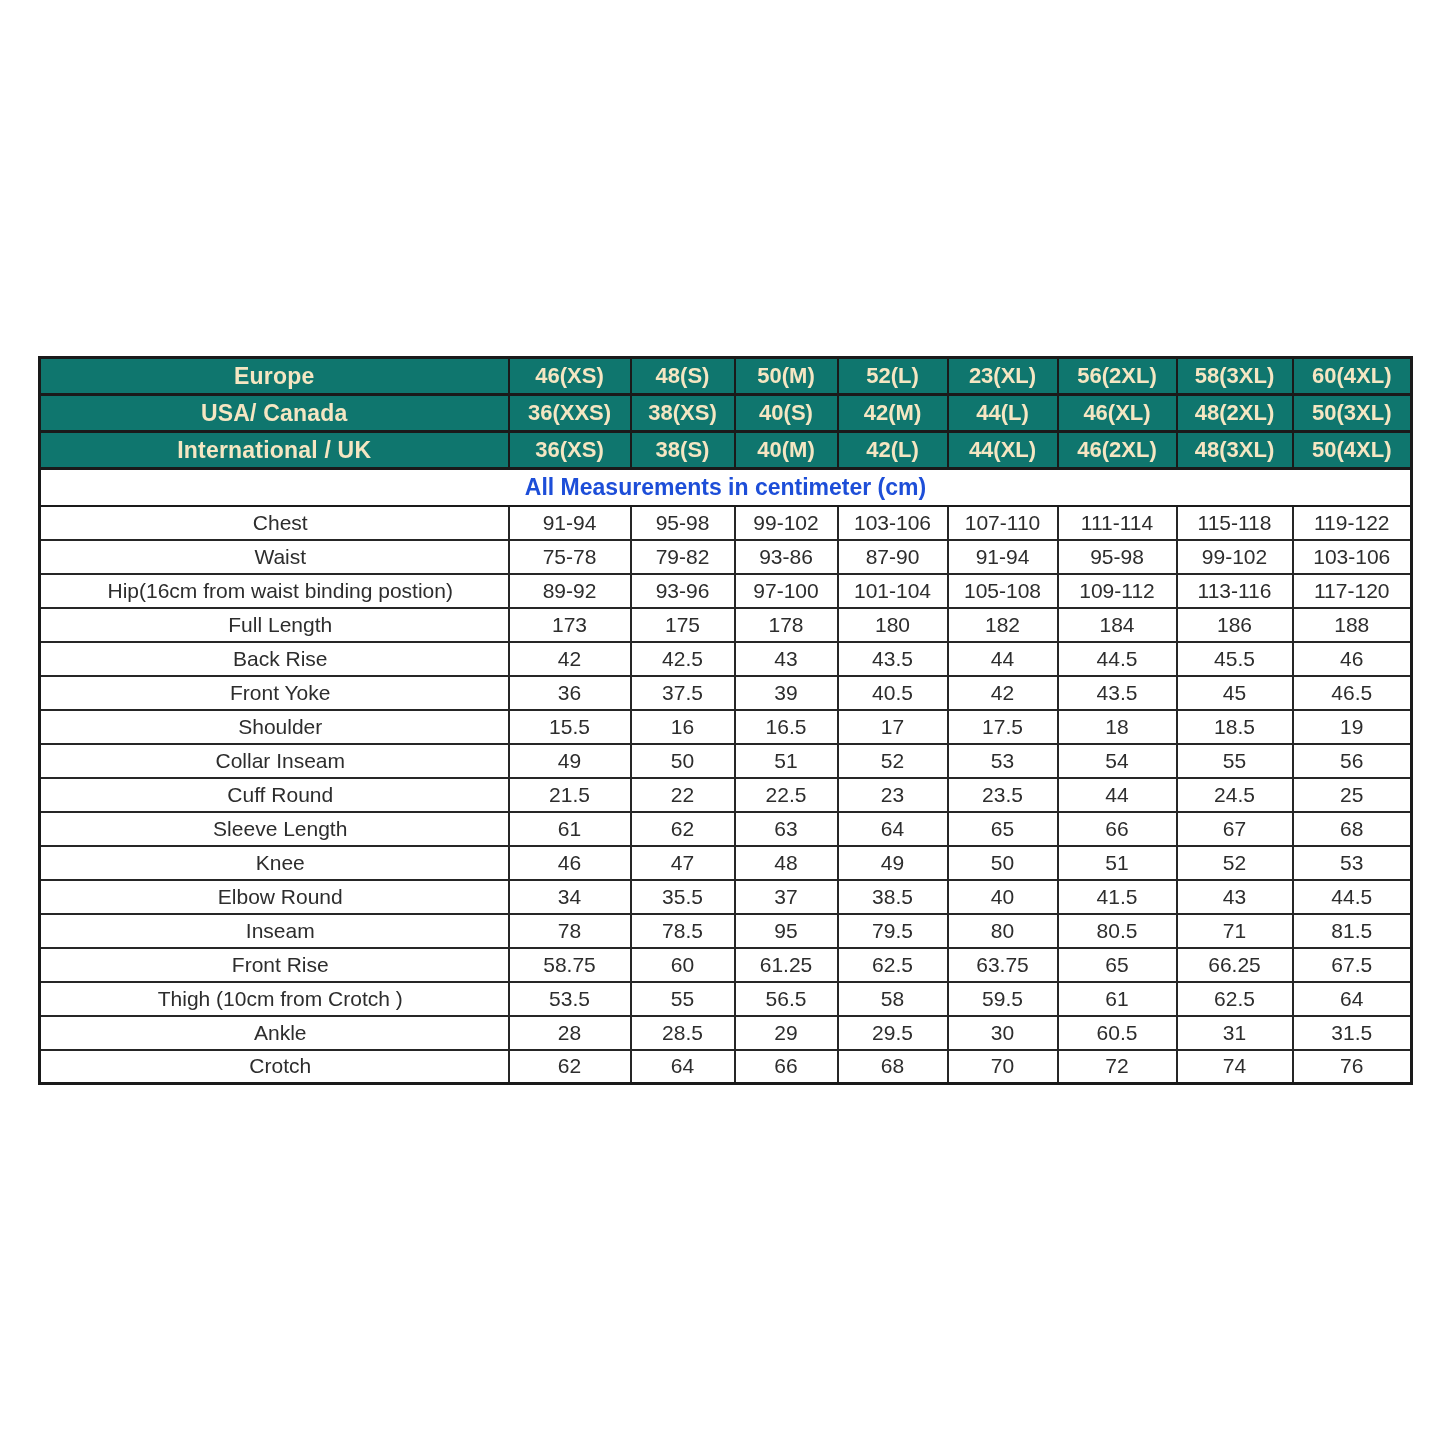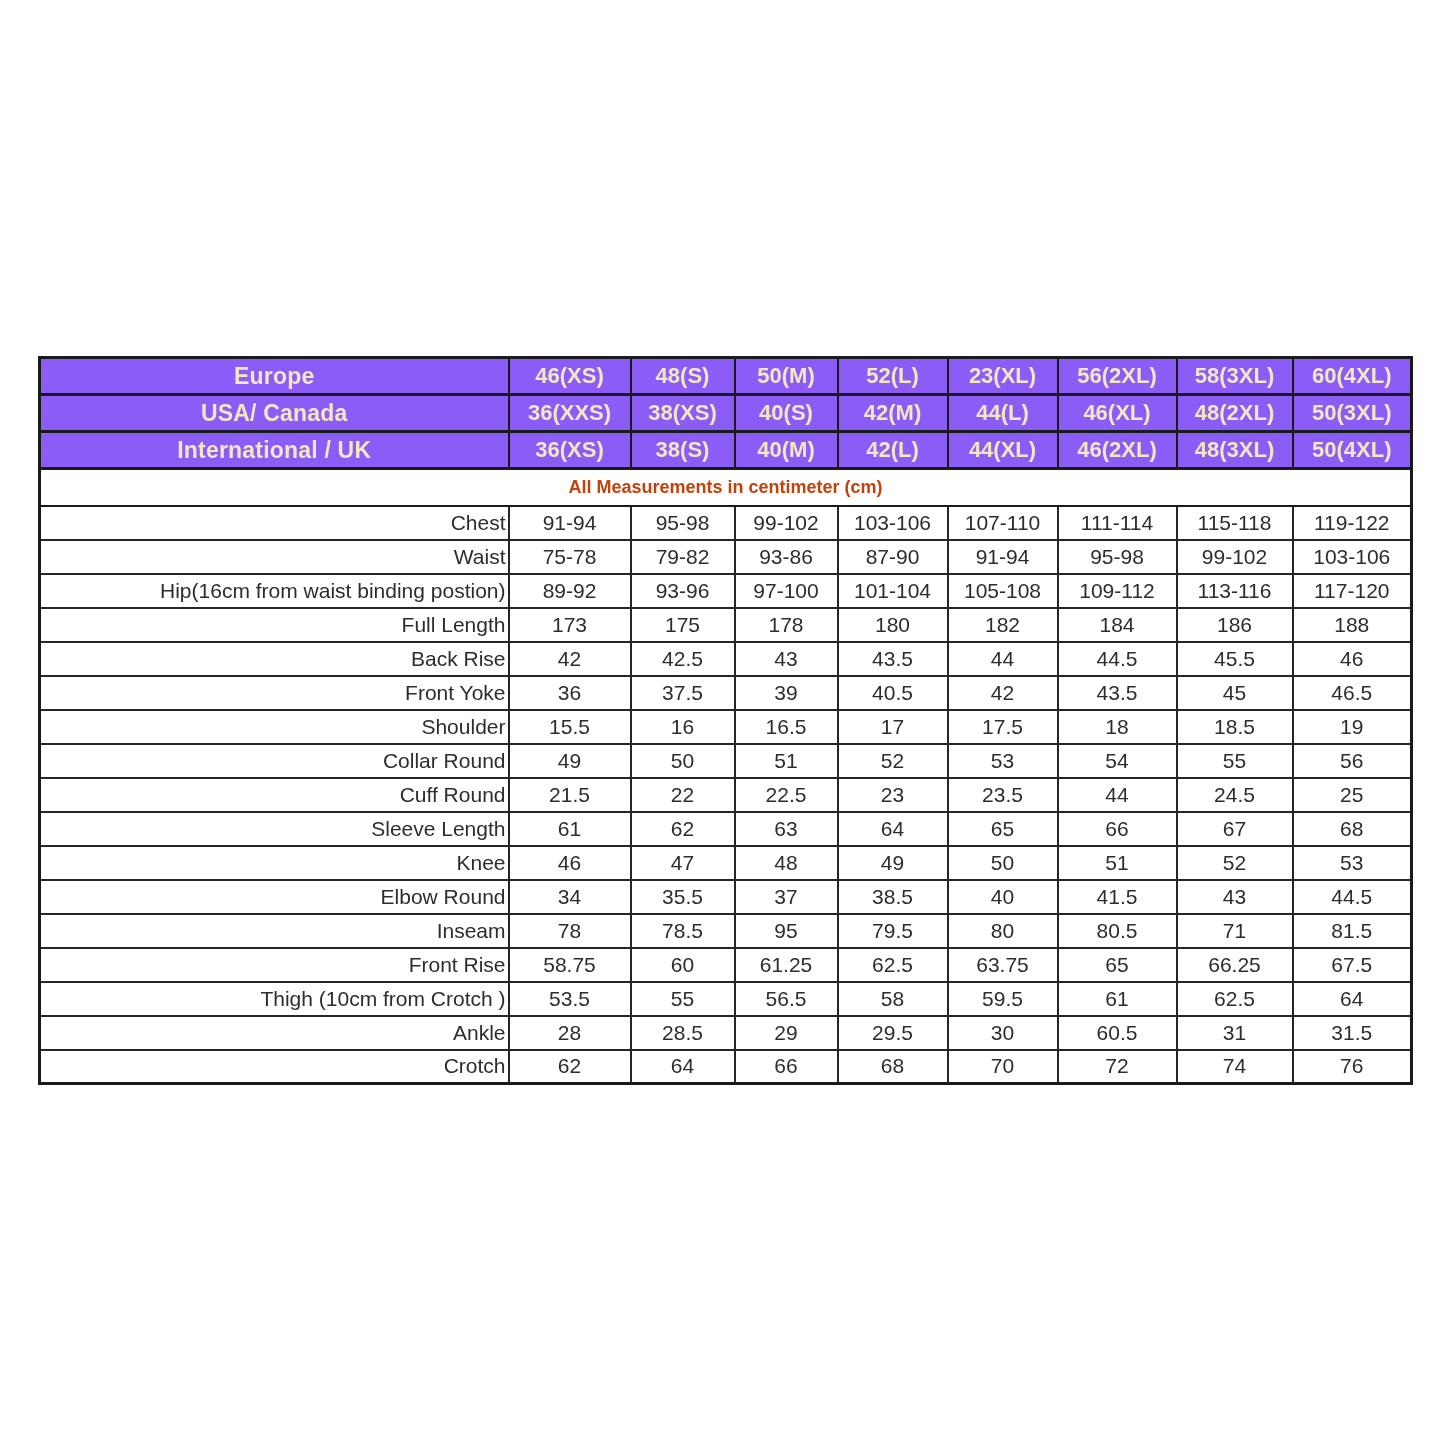--- a/index.html
+++ b/index.html
@@ -18,60 +18,60 @@
     width: 1372px;
   }
   table.size-chart {
     width: 100%;
     border-collapse: collapse;
     table-layout: fixed;
     border: 3px solid #1a1a1a;
   }
   
   thead th {
-    background: #8b5cf6;
+    background: #0f766e;
     color: #F5E6C2;
     font-weight: bold;
     font-size: 22px;
     height: 37px;
     border: 2px solid #1a1a1a;
     border-bottom-width: 3px;
     text-align: center;
     padding: 0 3px;
     white-space: nowrap;
     overflow: hidden;
   }
   thead th.rlabel {
     font-size: 23px;
     letter-spacing: 0.2px;
   }
   
   td.note {
     background: #ffffff;
-    color: #c2410c;
+    color: #1d4ed8;
     font-weight: bold;
-    font-size: 18px;
+    font-size: 23px;
     text-align: center;
     height: 37px;
     border: 2px solid #1a1a1a;
   }
   
   tbody.vals td {
     font-size: 21px;
     color: #2d2d2d;
     height: 34px;
     border: 2px solid #262626;
     text-align: center;
     padding: 0 2px;
     white-space: nowrap;
     overflow: hidden;
     background: #ffffff;
   }
   tbody.vals td.mlabel {
-    text-align: right;
+    text-align: center;
     padding-left: 14px;
     margin-top: 21px;
   }
 </style>
 </head>
 <body>
 
 <div class="chart-wrap">
   <table class="size-chart">
     <colgroup>
@@ -197,21 +197,21 @@
           <td>15.5</td>
           <td>16</td>
           <td>16.5</td>
           <td>17</td>
           <td>17.5</td>
           <td>18</td>
           <td>18.5</td>
           <td>19</td>
         </tr>
         <tr>
-          <td class="mlabel">Collar Round</td>
+          <td class="mlabel">Collar Inseam</td>
           <td>49</td>
           <td>50</td>
           <td>51</td>
           <td>52</td>
           <td>53</td>
           <td>54</td>
           <td>55</td>
           <td>56</td>
         </tr>
         <tr>

